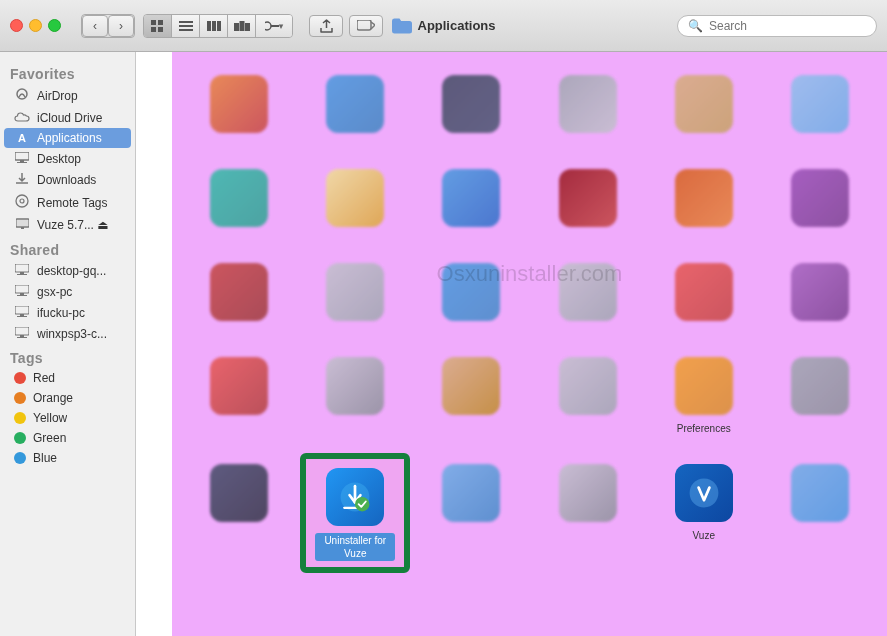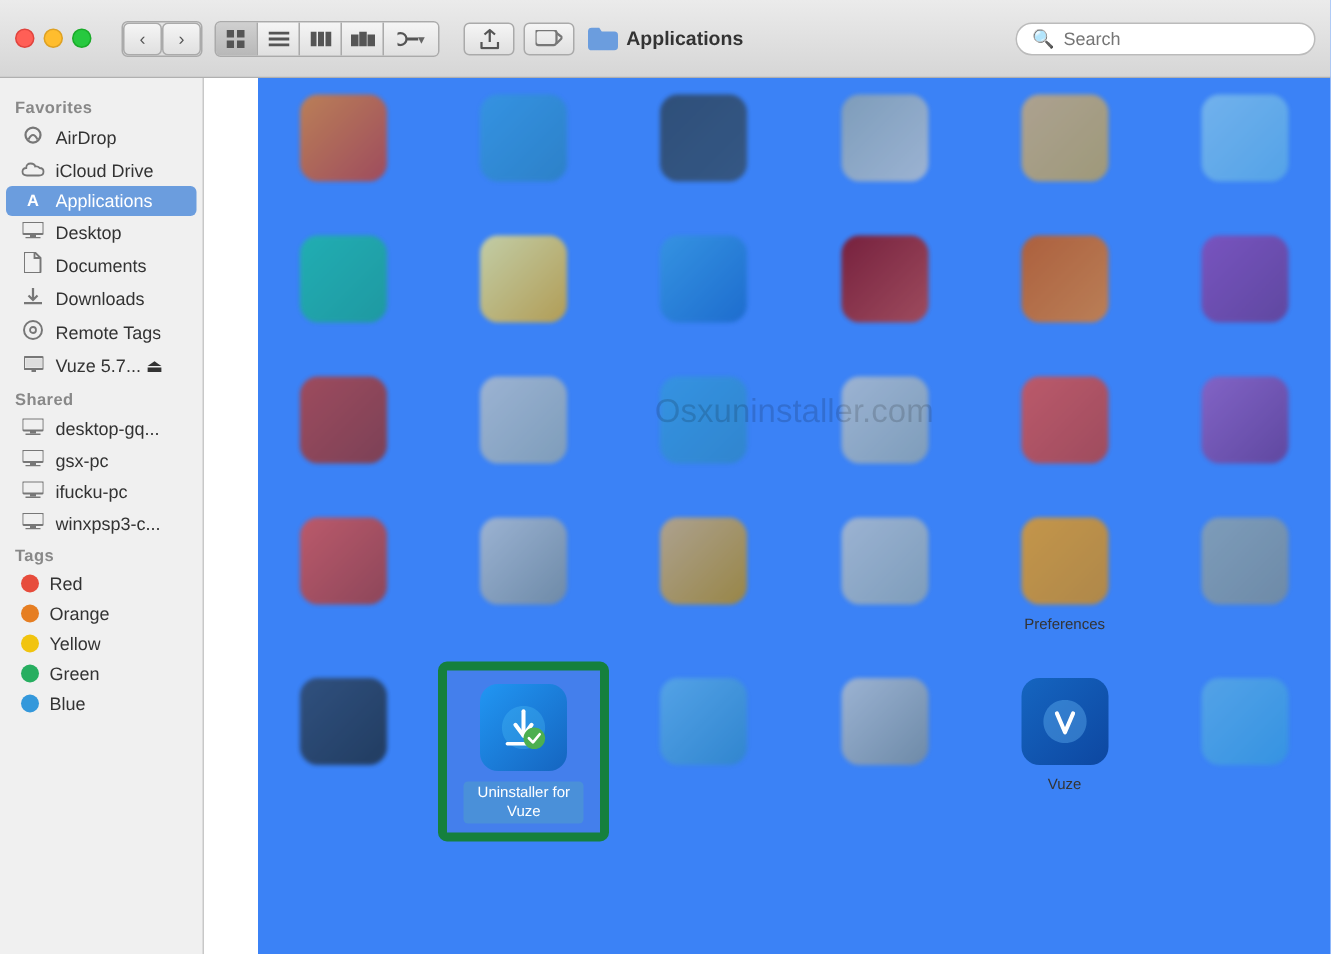--- a/index.html
+++ b/index.html
@@ -154,21 +154,21 @@
     
     .sidebar {
       width: 136px;
       background: #f0f0f0;
       border-right: 1px solid #c8c8c8;
       overflow-y: auto;
       flex-shrink: 0;
       padding: 8px 0;
     }
     .sidebar-section-header {
-      font-size: 11px;
+      font-size: 14px;
       font-weight: 700;
       color: #888;
       padding: 6px 10px 2px 10px;
       text-transform: none;
       letter-spacing: 0.3px;
     }
     .sidebar-item {
       display: flex;
       align-items: center;
       gap: 7px;
@@ -198,22 +198,22 @@
       width: 12px;
       height: 12px;
       border-radius: 50%;
       flex-shrink: 0;
     }
 
     
     .content-area {
       flex: 1;
       overflow-y: auto;
-      background: #3b82f6;
-      padding: 0;
+      background: #f0abfc;
+      padding: 12px;
       position: relative;
       margin-left: 36px;
     }
 
     
     .watermark {
       position: absolute;
       top: 38%;
       left: 50%;
       transform: translate(-50%, -50%);
@@ -391,29 +391,20 @@
         <svg width="14" height="11" viewBox="0 0 14 11">
             <rect x="0" y="0" width="14" height="8" rx="1" fill="none" stroke="#777" stroke-width="1.3"></rect>
             <rect x="5" y="8" width="4" height="2" fill="#777"></rect>
             <rect x="2" y="10" width="10" height="1" fill="#777"></rect>
           </svg>
       </span>
       <span class="sidebar-label">Desktop</span>
     </div>
     <div class="sidebar-item">
       <span class="sidebar-icon">
-        <svg width="12" height="14" viewBox="0 0 12 14">
-            <path d="M1 0 L7 0 L11 4 L11 13 Q11 14 10 14 L1 14 Q0 14 0 13 L0 1 Q0 0 1 0 Z" fill="none" stroke="#777" stroke-width="1.3"></path>
-            <path d="M7 0 L7 4 L11 4" fill="none" stroke="#777" stroke-width="1.2"></path>
-          </svg>
-      </span>
-      <span class="sidebar-label">Documents</span>
-    </div>
-    <div class="sidebar-item">
-      <span class="sidebar-icon">
         <svg width="14" height="13" viewBox="0 0 14 13">
             <path d="M7 1 L7 9 M4 6 L7 9 L10 6" fill="none" stroke="#777" stroke-width="1.5"></path>
             <path d="M1 11 L13 11" fill="none" stroke="#777" stroke-width="1.5"></path>
           </svg>
       </span>
       <span class="sidebar-label">Downloads</span>
     </div>
 
     <div class="sidebar-item">
       <span class="sidebar-icon">

